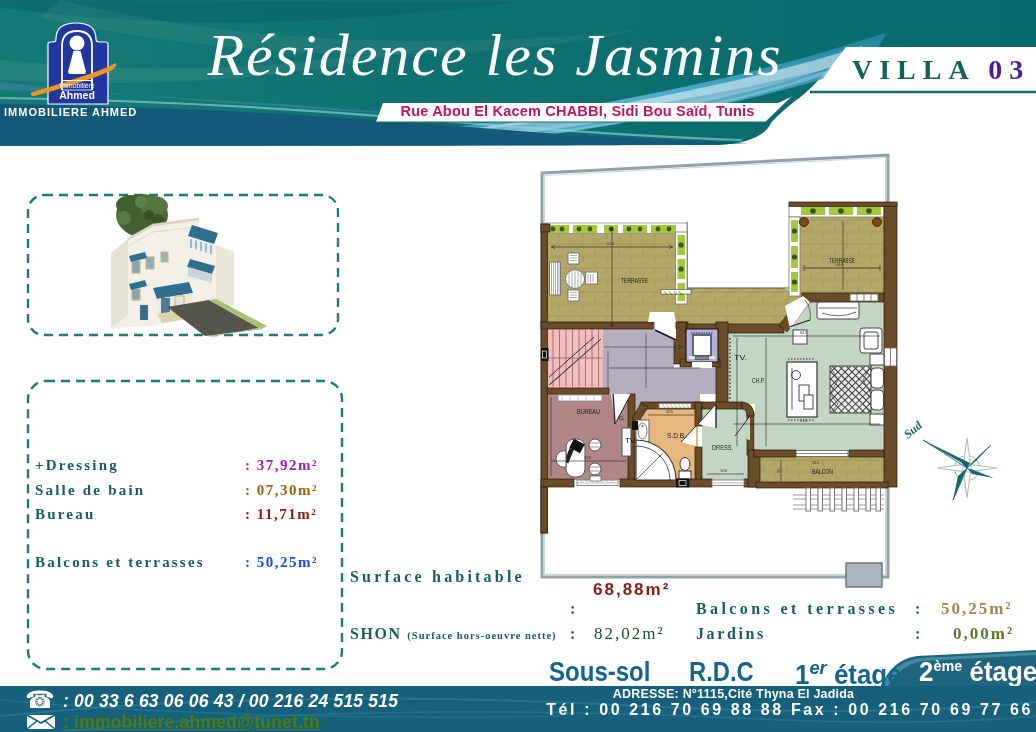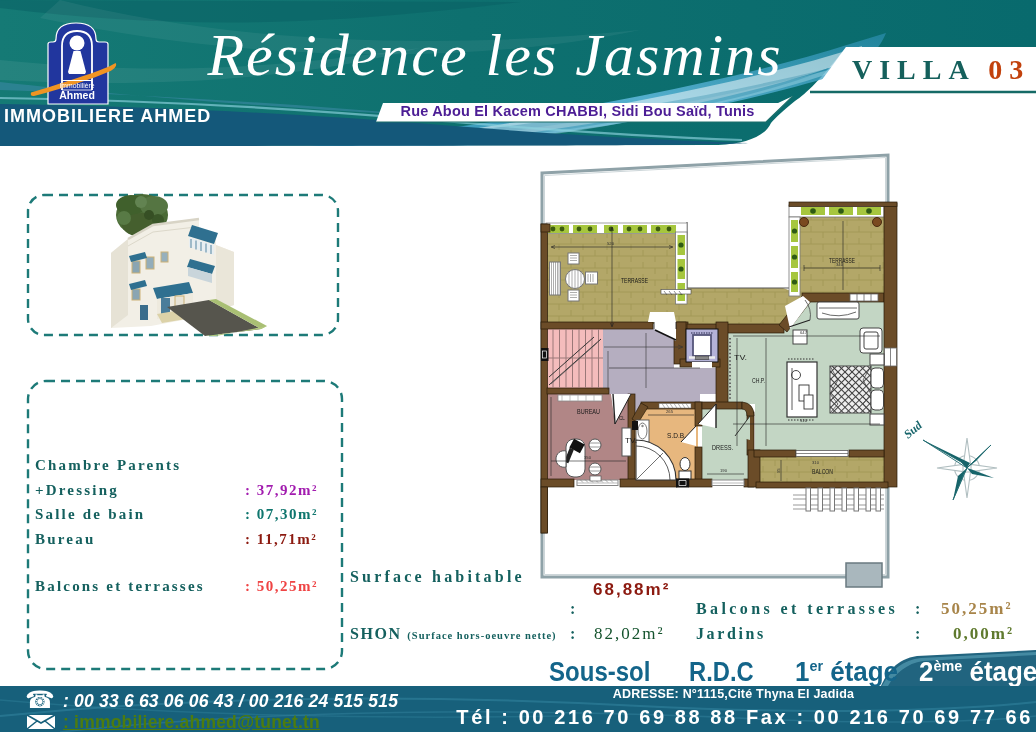--- a/index.html
+++ b/index.html
@@ -38,42 +38,42 @@
   <path d="M0,90 C140,94 280,103 420,115 C380,114 160,100 0,82 Z" fill="#35869c" opacity="0.7"></path>
 </svg>
 
 <div class="abs" style="left:0;top:0;width:1036px;height:100px">
 <svg class="abs" style="left:0;top:0" width="1036" height="100" viewBox="0 0 1036 100">
   <path d="M846,47 L1036,47 L1036,92 L813,92 Z" fill="#ffffff"></path>
   <path d="M810,92 H1036" stroke="#156a66" stroke-width="2.6" fill="none"></path>
 </svg>
 </div>
 
-<div class="abs" style="left:852px;top:54px;width:184px;font-family:'Liberation Serif',serif;font-weight:bold;font-size:28px;letter-spacing:7px;color:#15605c;">VILLA <span style="color:#c2410c;">03</span></div>
+<div class="abs" style="left:852px;top:54px;width:184px;font-family:'Liberation Serif',serif;font-weight:bold;font-size:28px;letter-spacing:7px;color:#15605c;">VILLA <span style="color:#4c1d95;">03</span></div>
 
 <svg class="abs" style="left:360px;top:90px" width="460" height="40" viewBox="360 90 460 40">
   <path d="M383,103 L778,103 L793,96 L766,122 L376,122 Z" fill="#ffffff"></path>
   <path d="M793,96 L766,122 L376,122" stroke="#1d6f6b" stroke-width="1.2" fill="none"></path>
 </svg>
 
-<div class="abs" style="left:385px;top:103px;width:385px;text-align:center;font-size:14.5px;font-weight:bold;letter-spacing:0.2px;color:#4c1d95;white-space:nowrap;">Rue Abou El Kacem CHABBI, Sidi Bou Saïd, Tunis</div>
+<div class="abs" style="left:385px;top:103px;width:385px;text-align:center;font-size:14.5px;font-weight:bold;letter-spacing:0.2px;color:#be185d;white-space:nowrap;">Rue Abou El Kacem CHABBI, Sidi Bou Saïd, Tunis</div>
 
 <svg class="abs" style="left:20px;top:14px" width="120" height="100" viewBox="0 0 120 100">
   <path d="M28,90 V30 Q28,28 31,28 H33 Q36,28 36,25 Q36,9 56,9 Q76,9 76,25 Q76,28 79,28 H85 Q88,28 88,30 V90 Z" fill="#21369e" stroke="#ffffff" stroke-width="1.2"></path>
   <path d="M42,76 L42,32 Q42,17 57,17 Q72,17 72,32 L72,76" fill="none" stroke="#ffffff" stroke-width="1.8"></path>
   <circle cx="57" cy="29" r="7.5" fill="#ffffff"></circle>
   <path d="M53.5,37 L60.5,37 L66,58 L65,60 L49,60 L48,58 Z" fill="#ffffff"></path>
   <path d="M11,78.5 C36,71 60,63.5 79,56.5 C87,53.5 92.5,51 95.5,49 C97.5,51 95,54.5 90.5,57 C72,65 45,74 14,82 Q10,82.5 11,78.5 Z" fill="#f09423"></path>
   <path d="M42,66.5 H72" stroke="#ffffff" stroke-width="1"></path>
   <text x="57" y="73.5" font-size="6.8" fill="#ffffff" text-anchor="middle" font-family="Liberation Sans">Immobilière</text>
   <text x="57" y="84.5" font-size="10.5" font-weight="bold" fill="#ffffff" text-anchor="middle" font-family="Liberation Sans">Ahmed</text>
   <path d="M42,76 H72 M42,66.5 V76 M72,66.5 V76" stroke="#ffffff" stroke-width="0.8"></path>
 </svg>
 
-<div class="abs" style="left:4px;top:106px;width:300px;font-size:18px;font-weight:bold;letter-spacing:1px;color:#ffffff;">IMMOBILIERE AHMED</div>
+<div class="abs" style="left:4px;top:106px;width:300px;font-size:11px;font-weight:bold;letter-spacing:1px;color:#ffffff;">IMMOBILIERE AHMED</div>
 
 <div class="abs" style="left:185px;top:21px;width:620px;text-align:center;font-family:'Liberation Serif',serif;font-style:italic;font-size:60px;letter-spacing:2px;color:#ffffff;">Résidence les Jasmins</div>
 
 <svg class="abs" style="left:24px;top:191px" width="318" height="150" viewBox="0 0 318 150">
   <rect x="4" y="4" width="310" height="140" rx="16" fill="none" stroke="#1d7a78" stroke-width="2.4" stroke-dasharray="9,6"></rect>
 </svg>
 
 <svg class="abs" style="left:95px;top:193px" width="190" height="145" viewBox="0 0 190 145">
 
   <g>
@@ -126,26 +126,25 @@
 
   <path d="M114,107 L121,106 L172,133 L166,136 Z" fill="#a9bf74"></path>
   <path d="M110,143 L166,136 L172,133 L121,143 Z" fill="#b2c77e"></path>
 </svg>
 
 <svg class="abs" style="left:24px;top:377px" width="322" height="296" viewBox="0 0 322 296">
   <rect x="4" y="4" width="314" height="288" rx="18" fill="none" stroke="#1d7a78" stroke-width="2.4" stroke-dasharray="9,6"></rect>
 </svg>
 
 <div class="abs" style="left:35px;top:453px;width:300px;font-family:'Liberation Serif',serif;font-weight:bold;font-size:15px;letter-spacing:2.2px;color:#14605e;line-height:24.5px;">
-  <div>Chambre Parents</div>
   <div>+Dressing<span class="abs" style="left:210px;color:#a21caf;letter-spacing:1.5px;">: 37,92m²</span></div>
-  <div>Salle de bain<span class="abs" style="left:210px;color:#0f766e;letter-spacing:1.5px;">: 07,30m²</span></div>
+  <div>Salle de bain<span class="abs" style="left:210px;color:#a16207;letter-spacing:1.5px;">: 07,30m²</span></div>
   <div>Bureau<span class="abs" style="left:210px;color:#8c1a10;letter-spacing:1.5px;">: 11,71m²</span></div>
   <div style="height:23px"></div>
-  <div>Balcons et terrasses<span class="abs" style="left:210px;color:#ef4444;letter-spacing:1.5px;">: 50,25m²</span></div>
+  <div>Balcons et terrasses<span class="abs" style="left:210px;color:#1d4ed8;letter-spacing:1.5px;">: 50,25m²</span></div>
 </div>
 
 <div class="abs" style="left:350px;top:568px;font-family:'Liberation Serif',serif;font-weight:bold;font-size:16px;letter-spacing:3.2px;color:#14605e;">Surface habitable</div>
 <div class="abs" style="left:570px;top:600px;font-family:'Liberation Serif',serif;font-weight:bold;font-size:16px;color:#14605e;">:</div>
 <div class="abs" style="left:593px;top:580px;font-family:Liberation Sans, sans-serif;font-weight:bold;font-size:17px;letter-spacing:2px;color:#8c1a10;">68,88m²</div>
 <div class="abs" style="left:696px;top:600px;font-family:'Liberation Serif',serif;font-weight:bold;font-size:16px;letter-spacing:3.4px;color:#14605e;">Balcons et terrasses</div>
 <div class="abs" style="left:915px;top:600px;font-family:'Liberation Serif',serif;font-weight:bold;font-size:16px;color:#14605e;">:</div>
 <div class="abs" style="left:941px;top:599px;font-family:'Liberation Serif',serif;font-weight:bold;font-size:17px;letter-spacing:2px;color:#a8854a;">50,25m²</div>
 
 <div class="abs" style="left:350px;top:625px;font-family:'Liberation Serif',serif;font-weight:bold;font-size:16px;letter-spacing:1.6px;color:#14605e;">SHON <span style="font-size:10.5px;letter-spacing:1px;">(Surface hors-oeuvre nette)</span></div>
@@ -155,21 +154,21 @@
 <div class="abs" style="left:915px;top:625px;font-family:'Liberation Serif',serif;font-weight:bold;font-size:16px;color:#14605e;">:</div>
 <div class="abs" style="left:953px;top:624px;font-family:'Liberation Serif',serif;font-weight:bold;font-size:17px;letter-spacing:2px;color:#5f7a2e;">0,00m²</div>
 
 <svg class="abs" style="left:865px;top:646px" width="171" height="42" viewBox="0 0 171 42">
   <path d="M15,42 C22,26 32,13 52,10 L171,4 L171,42 Z" fill="#21647f"></path>
   <path d="M17,40 C26,24 38,14 56,12 L171,6 L171,9 L58,15 C42,17 30,28 23,40 Z" fill="#4d93ab" opacity="0.8"></path>
 </svg>
 
 <div class="abs" style="left:549px;top:657px;font-size:27px;font-weight:bold;color:#14658a;transform:scaleX(0.89);transform-origin:0 0;">Sous-sol</div>
 <div class="abs" style="left:689px;top:657px;font-size:27px;font-weight:bold;color:#14658a;transform:scaleX(0.88);transform-origin:0 0;">R.D.C</div>
-<div class="abs" style="left:795px;top:657px;font-size:27px;font-weight:bold;color:#14658a;transform:scaleX(0.96);transform-origin:0 0;">1<sup style="font-size:15px;">er</sup> étage</div>
+<div class="abs" style="left:795px;top:657px;font-size:27px;font-weight:bold;color:#14658a;transform:scaleX(0.96);transform-origin:0 0;">1<sup style="font-size:19px;font-style:italic;">er</sup> étage</div>
 <div class="abs" style="left:919px;top:657px;font-size:27px;font-weight:bold;color:#ffffff;transform:scaleX(0.96);transform-origin:0 0;white-space:nowrap;">2<sup style="font-size:15px;">ème</sup> étage</div>
 
 <svg class="abs" style="left:533px;top:148px" width="372" height="445" viewBox="533 148 372 445">
   <defs>
     <pattern id="tiles" x="547" y="232" width="24" height="12" patternUnits="userSpaceOnUse">
       <rect width="24" height="12" fill="#b3a768"></rect>
       <path d="M0,0 H24 M0,12 H24 M12,0 V6 M0,6 V12 M24,6 V12" stroke="#a29754" stroke-width="0.9" fill="none"></path>
     </pattern>
     <pattern id="bedhatch" x="0" y="0" width="5" height="5" patternUnits="userSpaceOnUse" patternTransform="rotate(45 0 0)">
       <rect width="5" height="5" fill="#ededed"></rect>
@@ -574,14 +573,14 @@
 <div class="abs" style="left:63px;top:691px;font-size:17.5px;font-weight:bold;letter-spacing:0.2px;color:#ffffff;font-style:italic;">: 00 33 6 63 06 06 43 / 00 216 24 515 515</div>
 
 <svg class="abs" style="left:26px;top:714px" width="30" height="16" viewBox="0 0 30 16">
   <rect x="1" y="1" width="28" height="14" fill="#ffffff"></rect>
   <path d="M1,1 L15,9 L29,1 M1,15 L11,7 M29,15 L19,7" stroke="#17607b" stroke-width="1.6" fill="none"></path>
 </svg>
 <div class="abs" style="left:63px;top:712px;font-size:17.5px;font-weight:bold;letter-spacing:0.2px;color:#4d7c0f;text-decoration:underline;">: immobiliere.ahmed@tunet.tn</div>
 
 <div class="abs" style="left:434px;top:688px;width:599px;text-align:right;font-weight:bold;color:#ffffff;">
   <div style="font-size:12.5px;letter-spacing:0.2px;line-height:13.5px;text-align:center;">ADRESSE: N°1115,Cité Thyna El Jadida</div>
-  <div style="font-size:20px;letter-spacing:2.6px;line-height:15px;margin-top:8px;">Tél : 00 216 70 69 88 88 Fax : 00 216 70 69 77 66</div>
+  <div style="font-size:16px;letter-spacing:2.6px;line-height:15px;">Tél : 00 216 70 69 88 88 Fax : 00 216 70 69 77 66</div>
 </div>
 
 </body></html>

